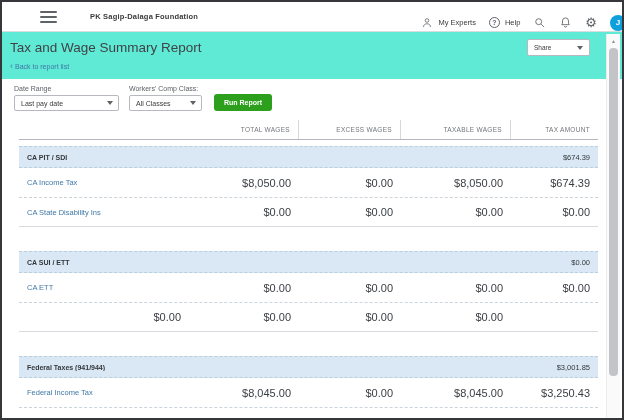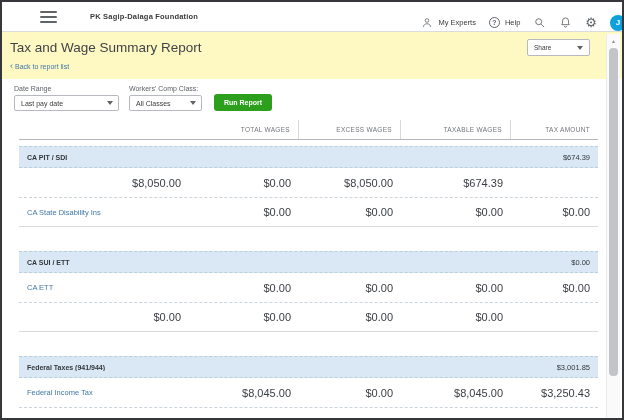--- a/index.html
+++ b/index.html
@@ -28,21 +28,21 @@
     width:11px; height:11px; border:1px solid #5f6368; border-radius:50%;
     font-size:7px; color:#5f6368; display:flex; align-items:center; justify-content:center; font-weight:bold;
   }
   .gear { font-size:13px; color:#5f6368; line-height:1; }
   .avatar {
     width:16px; height:16px; border-radius:50%; background:var(--avatar_blue,#0ea0dc);
     color:#fff; font-size:8px; font-weight:bold; display:flex; align-items:center; justify-content:center;
     margin-right:-6px;
   }
   
-  .title-band { background:#fef9c3; padding:8px 40px 6px 8px; position:relative; }
+  .title-band { background:#5eead4; padding:8px 40px 6px 8px; position:relative; }
   .page-title { font-size:13.5px; font-weight:400; color:#404347; }
   .back-link { display:inline-flex; align-items:center; gap:2px; margin-top:4px; font-size:7px; color:var(--link_blue,#4078a8); text-decoration:none; cursor:pointer; }
   .back-chev { font-size:9px; line-height:6px; }
   .share-btn {
     position:absolute; right:32px; top:7px; width:63px; height:17px;
     background:#fff; border:1px solid #b6bac0; border-radius:2px;
     display:flex; align-items:center; justify-content:space-between; padding:0 6px; cursor:pointer;
   }
   .share-btn span { font-size:6.5px; color:#393a3d; }
   .caret { width:0; height:0; border-left:3px solid transparent; border-right:3px solid transparent; border-top:4px solid #5f6368; }
@@ -161,20 +161,21 @@
   <div id="report-sections">
       <div class="section">
         <div class="row sec-header">
           <div class="cell label sec-name">CA PIT / SDI</div>
           <div class="cell num"></div>
           <div class="cell num"></div>
           <div class="cell num"></div>
           <div class="cell num sec-total">$674.39</div>
         </div>
         <div class="row data-row">
+          <a class="cell label link">CA Income Tax</a>
           <div class="cell num">$8,050.00</div>
           <div class="cell num">$0.00</div>
           <div class="cell num">$8,050.00</div>
           <div class="cell num">$674.39</div>
         </div>
         <div class="row data-row">
           <a class="cell label link">CA State Disability Ins</a>
           <div class="cell num">$0.00</div>
           <div class="cell num">$0.00</div>
           <div class="cell num">$0.00</div>

